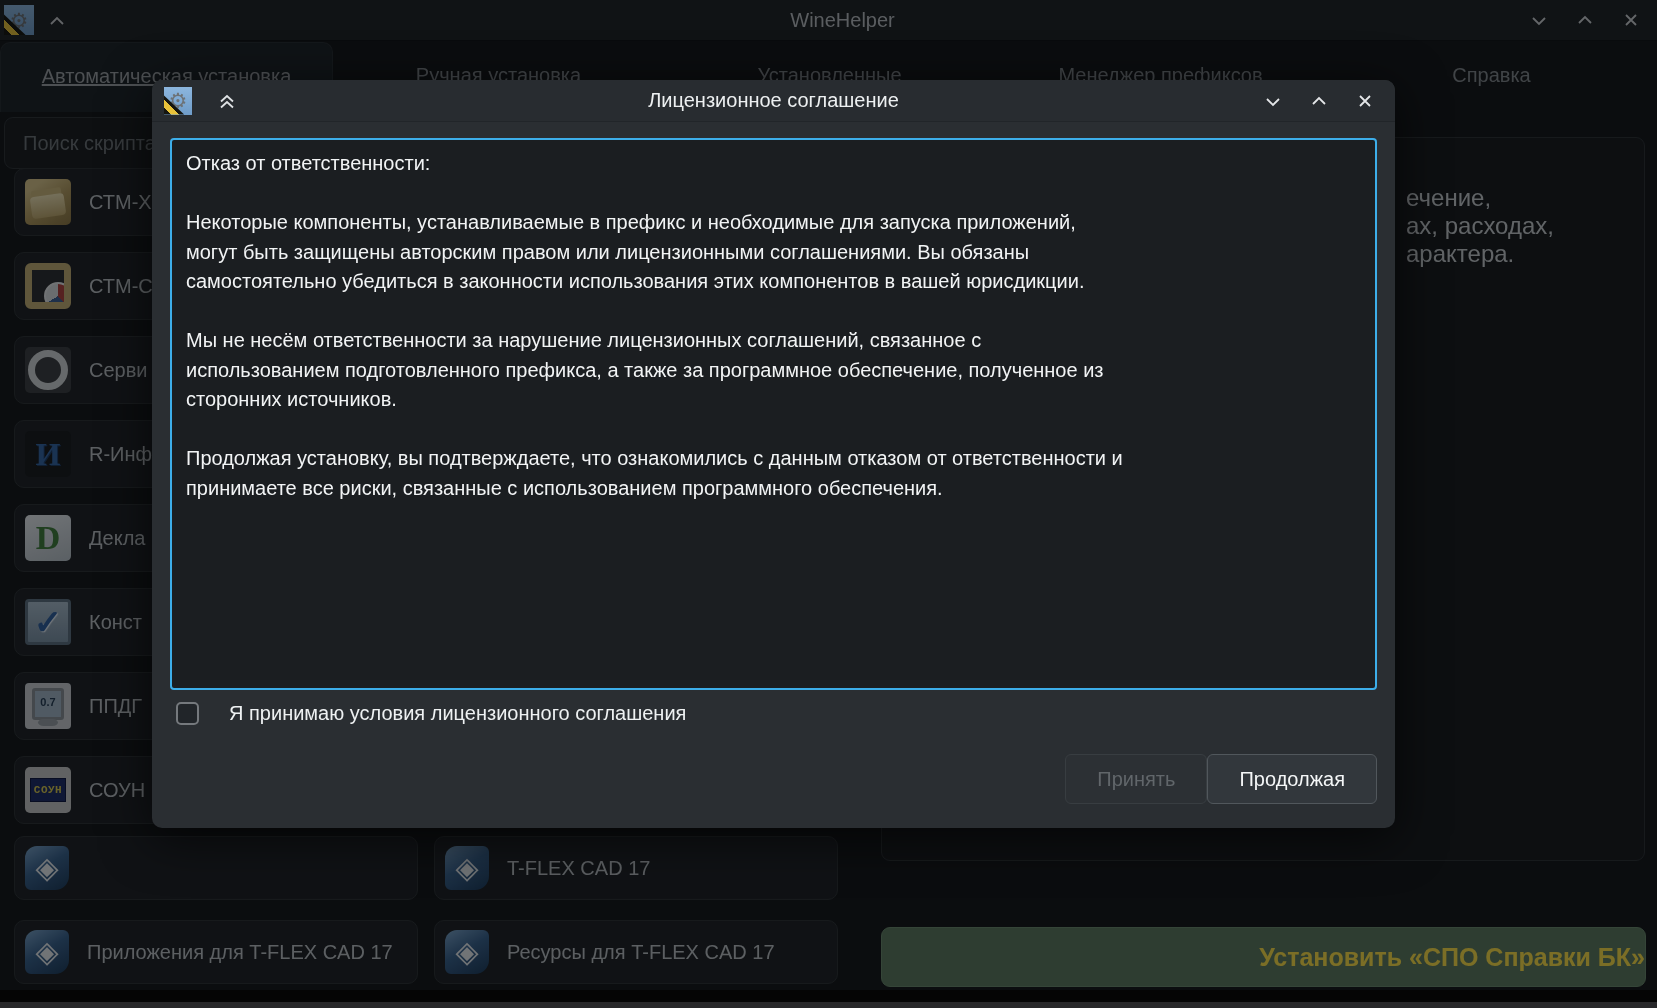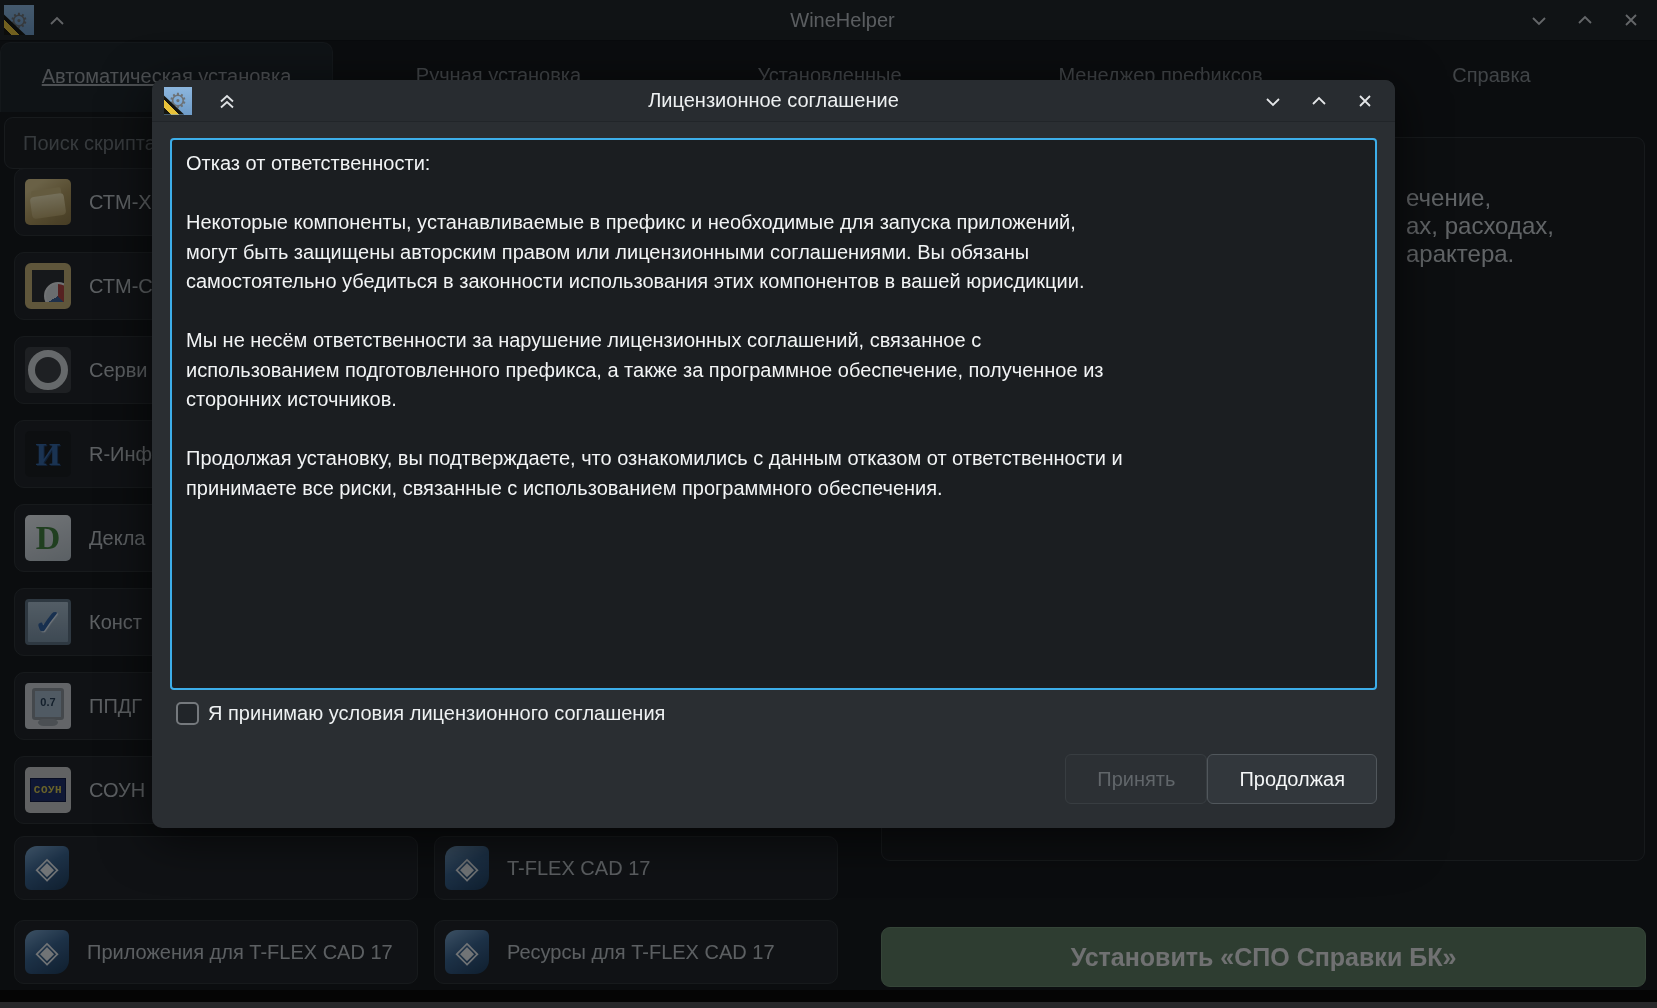--- a/index.html
+++ b/index.html
@@ -127,22 +127,22 @@
   .right-panel {
     position: absolute; left: 881px; top: 137px; width: 764px; height: 724px;
     border: 1px solid #2d3134; border-radius: 9px; background: #17191c;
   }
   .right-panel-text {
     position: absolute; left: 524px; top: 46px; font-size: 24px; line-height: 28px; color: #c6cbce;
   }
   .install-btn {
     position: absolute; left: 881px; top: 927px; width: 765px; height: 60px;
     background: #5d7a5f; border: 1px solid #6b8a6d; border-radius: 9px;
-    display: flex; align-items: center; justify-content: center;
-    font-size: 25px; font-weight: bold; color: #e5e5e5; cursor: pointer;
+    display: flex; align-items: center; justify-content: flex-end;
+    font-size: 25px; font-weight: bold; color: #fde047; cursor: pointer;
   }
 
   
   .dim-overlay {
     position: absolute; inset: 0; background: rgba(4, 6, 8, 0.52); z-index: 5;
   }
 
   
   .dialog {
     position: absolute; left: 152px; top: 80px; width: 1243px; height: 748px;
@@ -165,21 +165,21 @@
     position: absolute; left: 18px; top: 58px; width: 1207px; height: 552px;
     background: #1b1e21; border: 2px solid #3daee9; border-radius: 4px;
     padding: 9px 14px; overflow: hidden;
   }
   .license-area p {
     max-width: 945px; font-size: 20px; line-height: 29.5px; color: #f2f4f5;
     margin-bottom: 29.5px;
   }
 
   .checkbox-row {
-    position: absolute; left: 24px; top: 622px; display: flex; align-items: flex-end; gap: 9px;
+    position: absolute; left: 24px; top: 622px; display: flex; align-items: flex-end; gap: 30px;
   }
   .checkbox {
     width: 23px; height: 23px; border: 2px solid #75797d; border-radius: 5px;
     background: #212529; cursor: pointer; flex: none;
   }
   .checkbox-label { font-size: 20px; color: #eef1f2; cursor: default; }
 
   .dialog-buttons {
     position: absolute; right: 18px; top: 674px; display: flex; gap: 0;
   }

